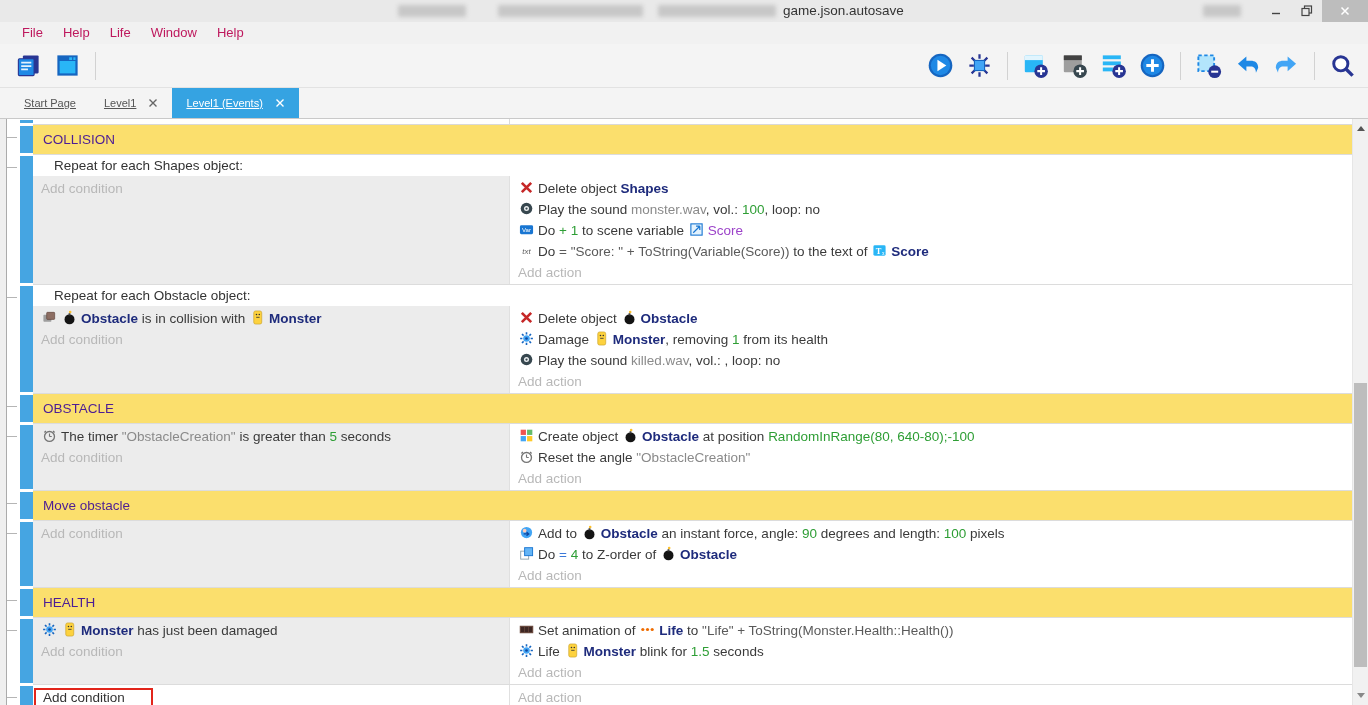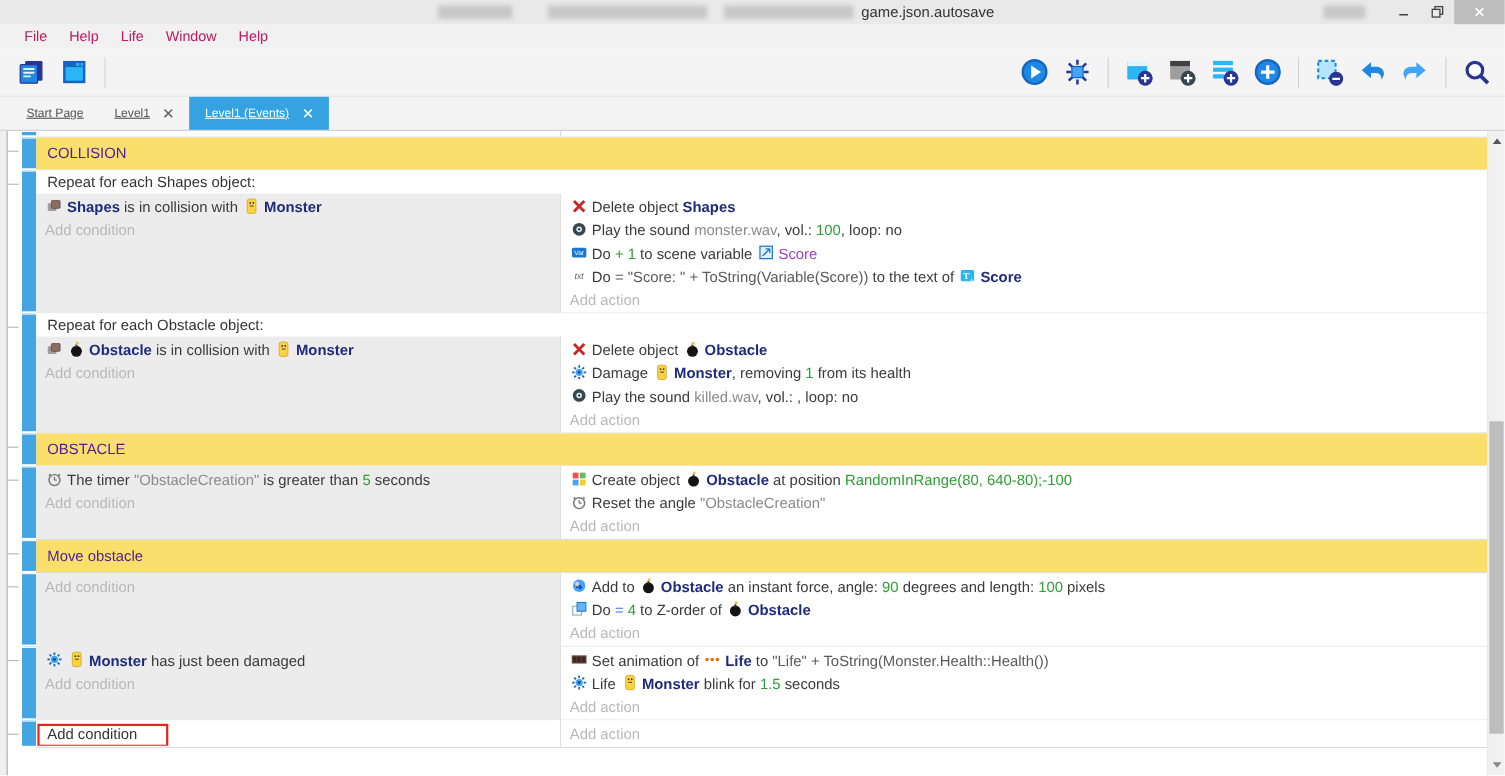--- a/index.html
+++ b/index.html
@@ -49,21 +49,21 @@
   .left-strip{width:7px;background:#efefef;border-right:1px solid #ababab;flex:none;}
   .sheet-main{flex:1;overflow:hidden;}
   .block{display:flex;}
   .gutter{width:13px;background:#fff;position:relative;flex:none;}
   .gutter.tick::before{content:"";position:absolute;top:12px;left:0;width:10px;height:1px;background:#b5b5b5;}
   .bar{width:13px;flex:none;background:var(--selector_blue,#45a5e2);border-bottom:2px solid #fff;border-top:1px solid #fff;}
   .content{flex:1;border-bottom:1px solid #dcdcdc;min-width:0;background:#fff;}
 
   .group-header{background:var(--header_yellow,#fbdf6d);height:29px;line-height:29px;
     padding-left:10px;font-size:13.5px;color:#4c1d95;}
-  .repeat{height:21px;line-height:21px;padding-left:10px;font-size:13.5px;color:#333;background:#fff;white-space:nowrap;}
+  .repeat{height:21px;line-height:21px;padding-left:21px;font-size:13.5px;color:#333;background:#fff;white-space:nowrap;}
   .ev-body{display:flex;align-items:stretch;}
   .cond{width:477px;flex:none;background:#ececec;border-right:1px solid #e0e0e0;padding:2px 0 1px 0;}
   .cond.plain{background:#fff;}
   .act{flex:1;background:#fff;padding:2px 0 1px 0;min-width:0;}
   .line{height:21px;line-height:21px;font-size:13.5px;color:#3a3a3a;padding-left:8px;white-space:nowrap;overflow:hidden;}
   .placeholder{color:#b8b8b8;}
   .placeholder.active{color:#333;}
   .red-box{display:inline-block;border:2px solid var(--annotation_red,#e2251b);
     padding:0 26px 1px 7px;margin-left:-7px;line-height:16px;}
   .s-obj{color:var(--object_navy,#1e2b7c);font-weight:bold;}
@@ -298,29 +298,20 @@
             <div class="group-header">COLLISION</div>
           </div>
         </div>
         <div class="block">
           <div class="gutter tick"></div>
           <div class="bar"></div>
           <div class="content">
             <div class="repeat">Repeat for each Shapes object:</div>
             <div class="ev-body">
               <div class="cond">
-                <div class="line"><span class="icn"><svg viewBox="0 0 16 16">
-                      <rect x="1.5" y="5" width="8.5" height="7.5" rx="0.8" fill="#9e9e9e"></rect>
-                      <rect x="5" y="2.5" width="8.5" height="7.5" rx="0.8" fill="#8d6e63" stroke="#5d4037" stroke-width="0.7"></rect>
-                    </svg></span><span class="s-obj">Shapes</span><span> is in collision with </span><span class="icn"><svg viewBox="0 0 16 16">
-                      <rect x="4" y="1" width="8.5" height="14" rx="2" fill="#fdd23e" stroke="#c9a227" stroke-width="0.7"></rect>
-                      <circle cx="6.9" cy="4.8" r="0.85" fill="#333"></circle>
-                      <circle cx="9.9" cy="4.8" r="0.85" fill="#333"></circle>
-                      <path d="M6.6 7.8 h3.6" stroke="#333" stroke-width="0.9"></path>
-                    </svg></span><span class="s-obj">Monster</span></div>
                 <div class="line placeholder">Add condition</div>
               </div>
               <div class="act">
                 <div class="line"><span class="icn"><svg viewBox="0 0 16 16">
                       <path d="M3 3 L13 13 M13 3 L3 13" stroke="#c62828" stroke-width="2.8"></path>
                     </svg></span><span>Delete object </span><span class="s-obj">Shapes</span></div>
                 <div class="line"><span class="icn"><svg viewBox="0 0 16 16">
                       <circle cx="8" cy="8" r="6.2" fill="#37474f"></circle>
                       <circle cx="8" cy="8" r="2.7" fill="#eceff1"></circle>
                       <circle cx="8" cy="8" r="1.2" fill="#37474f"></circle>
@@ -472,20 +463,27 @@
                     </svg></span><span class="s-obj">Obstacle</span></div>
                 <div class="line placeholder">Add action</div>
               </div>
             </div>
           </div>
         </div>
         <div class="block">
           <div class="gutter tick"></div>
           <div class="bar"></div>
           <div class="content">
+            <div class="group-header">HEALTH</div>
+          </div>
+        </div>
+        <div class="block">
+          <div class="gutter tick"></div>
+          <div class="bar"></div>
+          <div class="content">
             <div class="ev-body">
               <div class="cond">
                 <div class="line"><span class="icn"><svg viewBox="0 0 16 16">
                       <g stroke="#1565c0" stroke-width="1.7">
                         <path d="M8 1.2 V3.6 M8 12.4 V14.8 M1.2 8 H3.6 M12.4 8 H14.8 M3.2 3.2 L4.9 4.9 M11.1 11.1 L12.8 12.8 M12.8 3.2 L11.1 4.9 M4.9 11.1 L3.2 12.8"></path>
                       </g>
                       <circle cx="8" cy="8" r="3.5" fill="#42a5f5"></circle>
                       <circle cx="8" cy="8" r="1.4" fill="#0d47a1"></circle>
                     </svg></span><span class="icn"><svg viewBox="0 0 16 16">
                       <rect x="4" y="1" width="8.5" height="14" rx="2" fill="#fdd23e" stroke="#c9a227" stroke-width="0.7"></rect>

